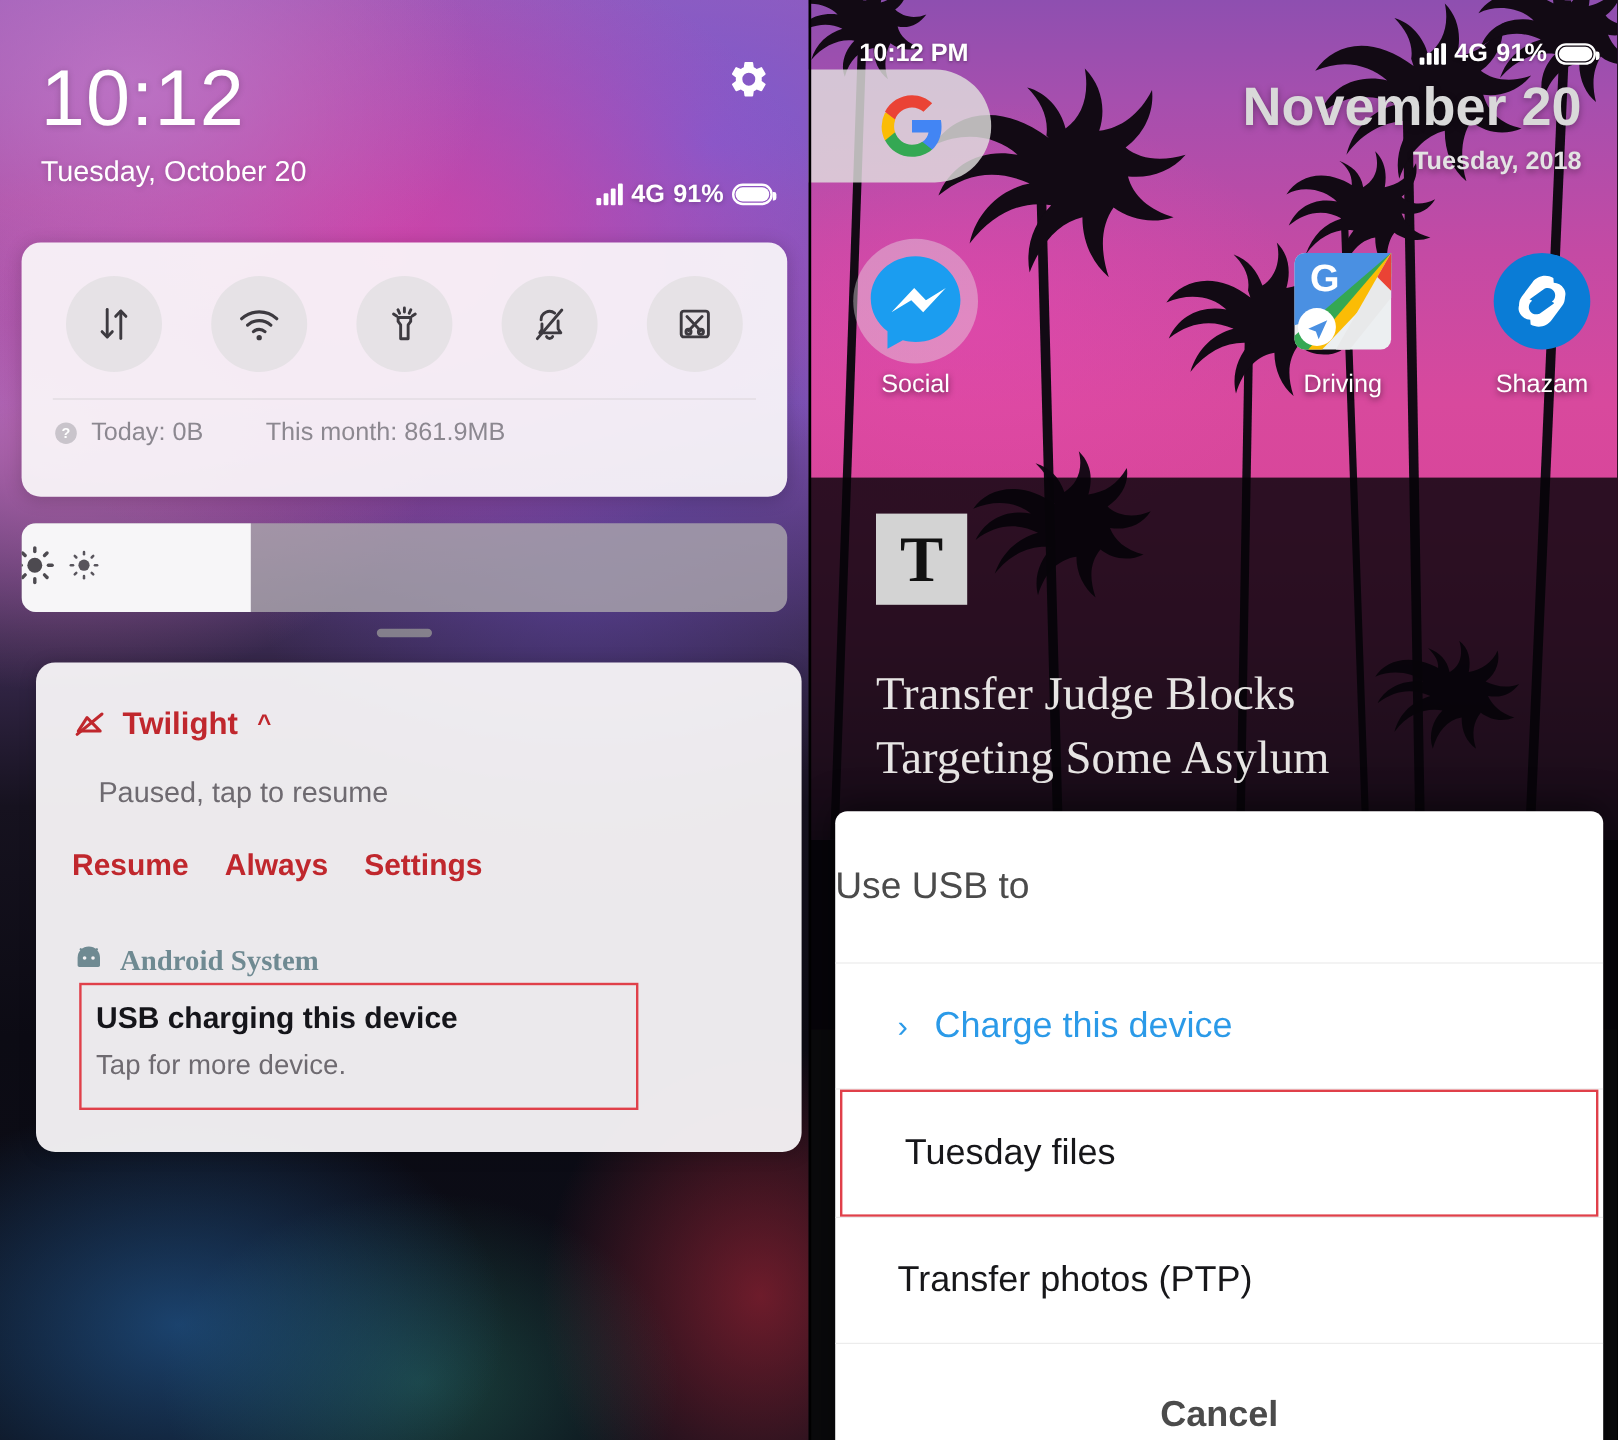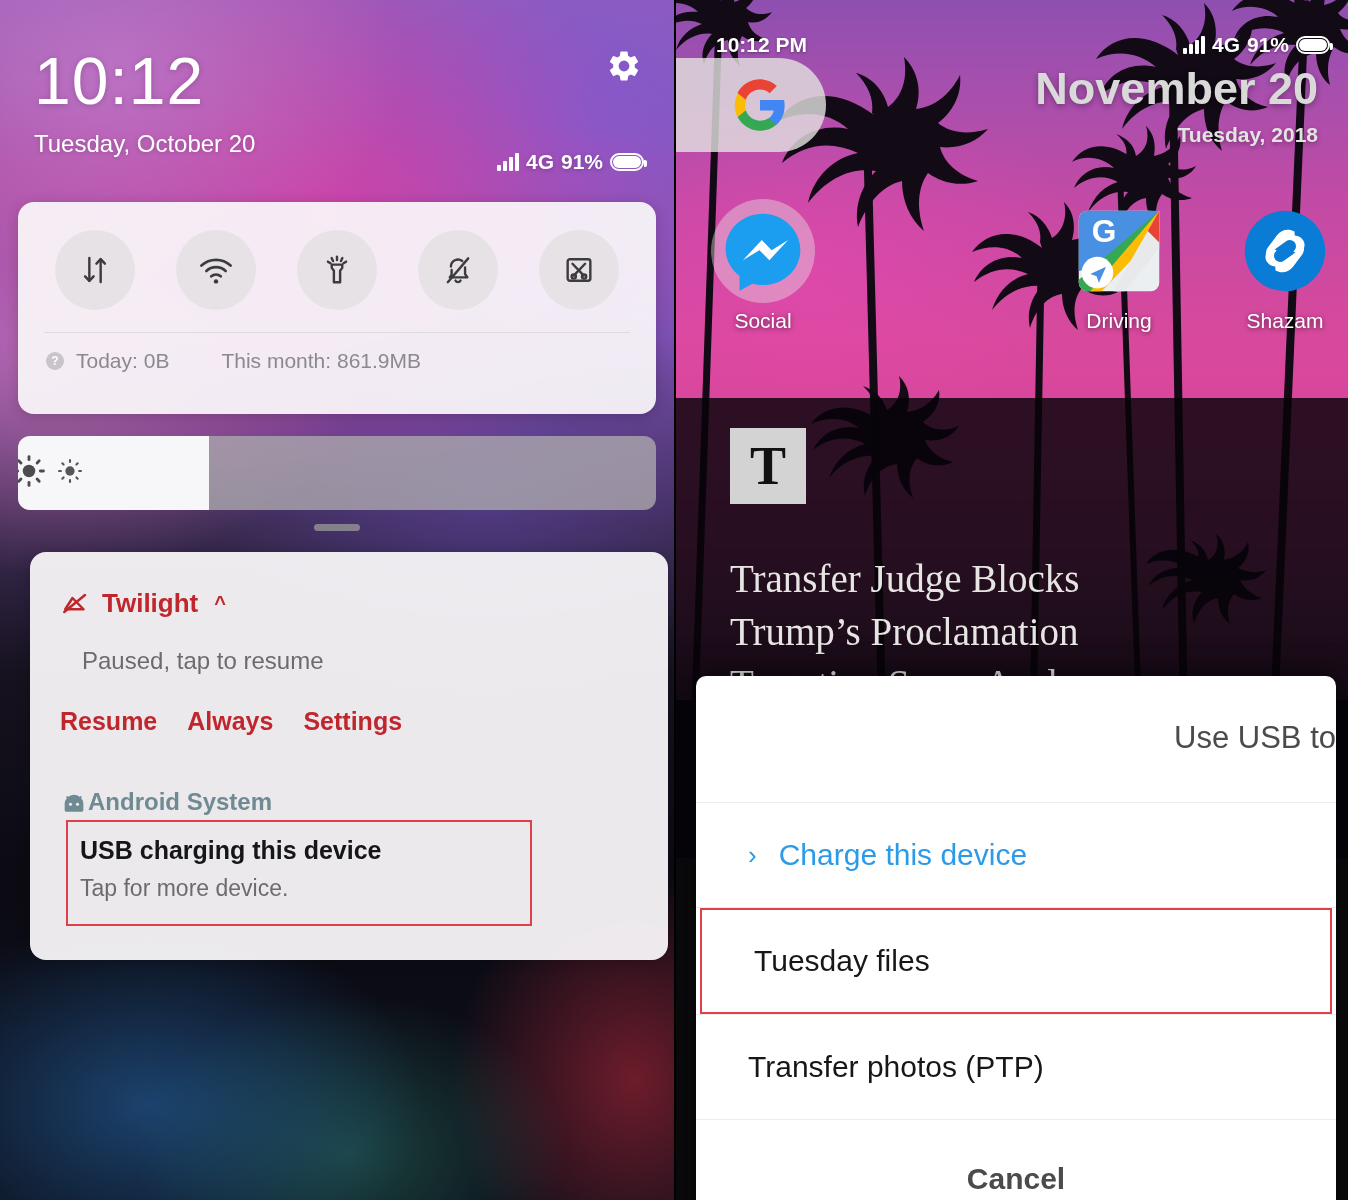--- a/index.html
+++ b/index.html
@@ -119,21 +119,21 @@
     box-shadow: 0 2px 14px rgba(0,0,0,.18);
     padding: 36px 30px 0 30px;
   }
   .twi-head { display: flex; align-items: center; gap: 12px; }
   .twi-title { color: #c0272d; font-size: 26px; font-weight: 700; }
   .twi-caret { color: #c0272d; font-size: 20px; font-weight: 700; margin-left: 4px; }
   .twi-sub { color: #6e6a70; font-size: 24px; margin-top: 28px; margin-left: 22px; }
   .twi-actions { display: flex; gap: 30px; margin-top: 32px; }
   .twi-actions span { color: #c0272d; font-size: 25px; font-weight: 700; }
 
-  .andr-head { display: flex; align-items: flex-end; margin-top: 52px; }
+  .andr-head { display: flex; align-items: flex-start; gap: 12px; margin-top: 52px; font-family: Liberation Serif, serif; }
   .andr-name { color: #6f8a92; font-size: 24px; font-weight: 700; }
 
   .usb-box {
     margin-top: 4px; margin-left: 6px;
     width: 466px; padding: 14px 12px 22px 12px;
     border: 2px solid #e0404a;
   }
   .usb-title { color: #15151a; font-size: 25px; font-weight: 700; }
   .usb-sub { color: #6e6a70; font-size: 23px; margin-top: 10px; }
 
@@ -210,21 +210,21 @@
   
   .dialog {
     position: absolute; left: 22px; top: 676px; width: 640px;
     background: #fff;
     border-radius: 10px;
     box-shadow: 0 -2px 28px rgba(0,0,0,.5);
     z-index: 10;
     overflow: hidden;
   }
   .dlg-title {
-    text-align: right; color: #4b4b4b; font-size: 31px;
+    text-align: left; color: #4b4b4b; font-size: 31px;
     padding: 44px 0 46px;
   }
   .dlg-sep { height: 1px; background: #ececec; }
   .dlg-row {
     display: flex; align-items: center;
     padding: 34px 0 34px 0; min-height: 104px;
   }
   .dlg-row .txt { font-size: 30px; }
   .dlg-charge { color: #2b9ae8; padding-left: 52px; display: flex; align-items: center; gap: 22px; }
   .chev { color: #2b9ae8; font-size: 26px; font-weight: 400; }
@@ -518,21 +518,20 @@
       </div>
 
     </div>
 
     <div class="nyt">
       <div class="nyt-logo">
         <span>T</span>
       </div>
       <div class="nyt-head">
         <div>Transfer Judge Blocks</div>
-        <div>Trump’s Proclamation</div>
         <div>Targeting Some Asylum</div>
       </div>
     </div>
 
     <div class="dialog">
       <div class="dlg-title">Use USB to</div>
       <div class="dlg-sep"></div>
 
       <div class="dlg-row dlg-charge">
         <span class="chev">›</span>

